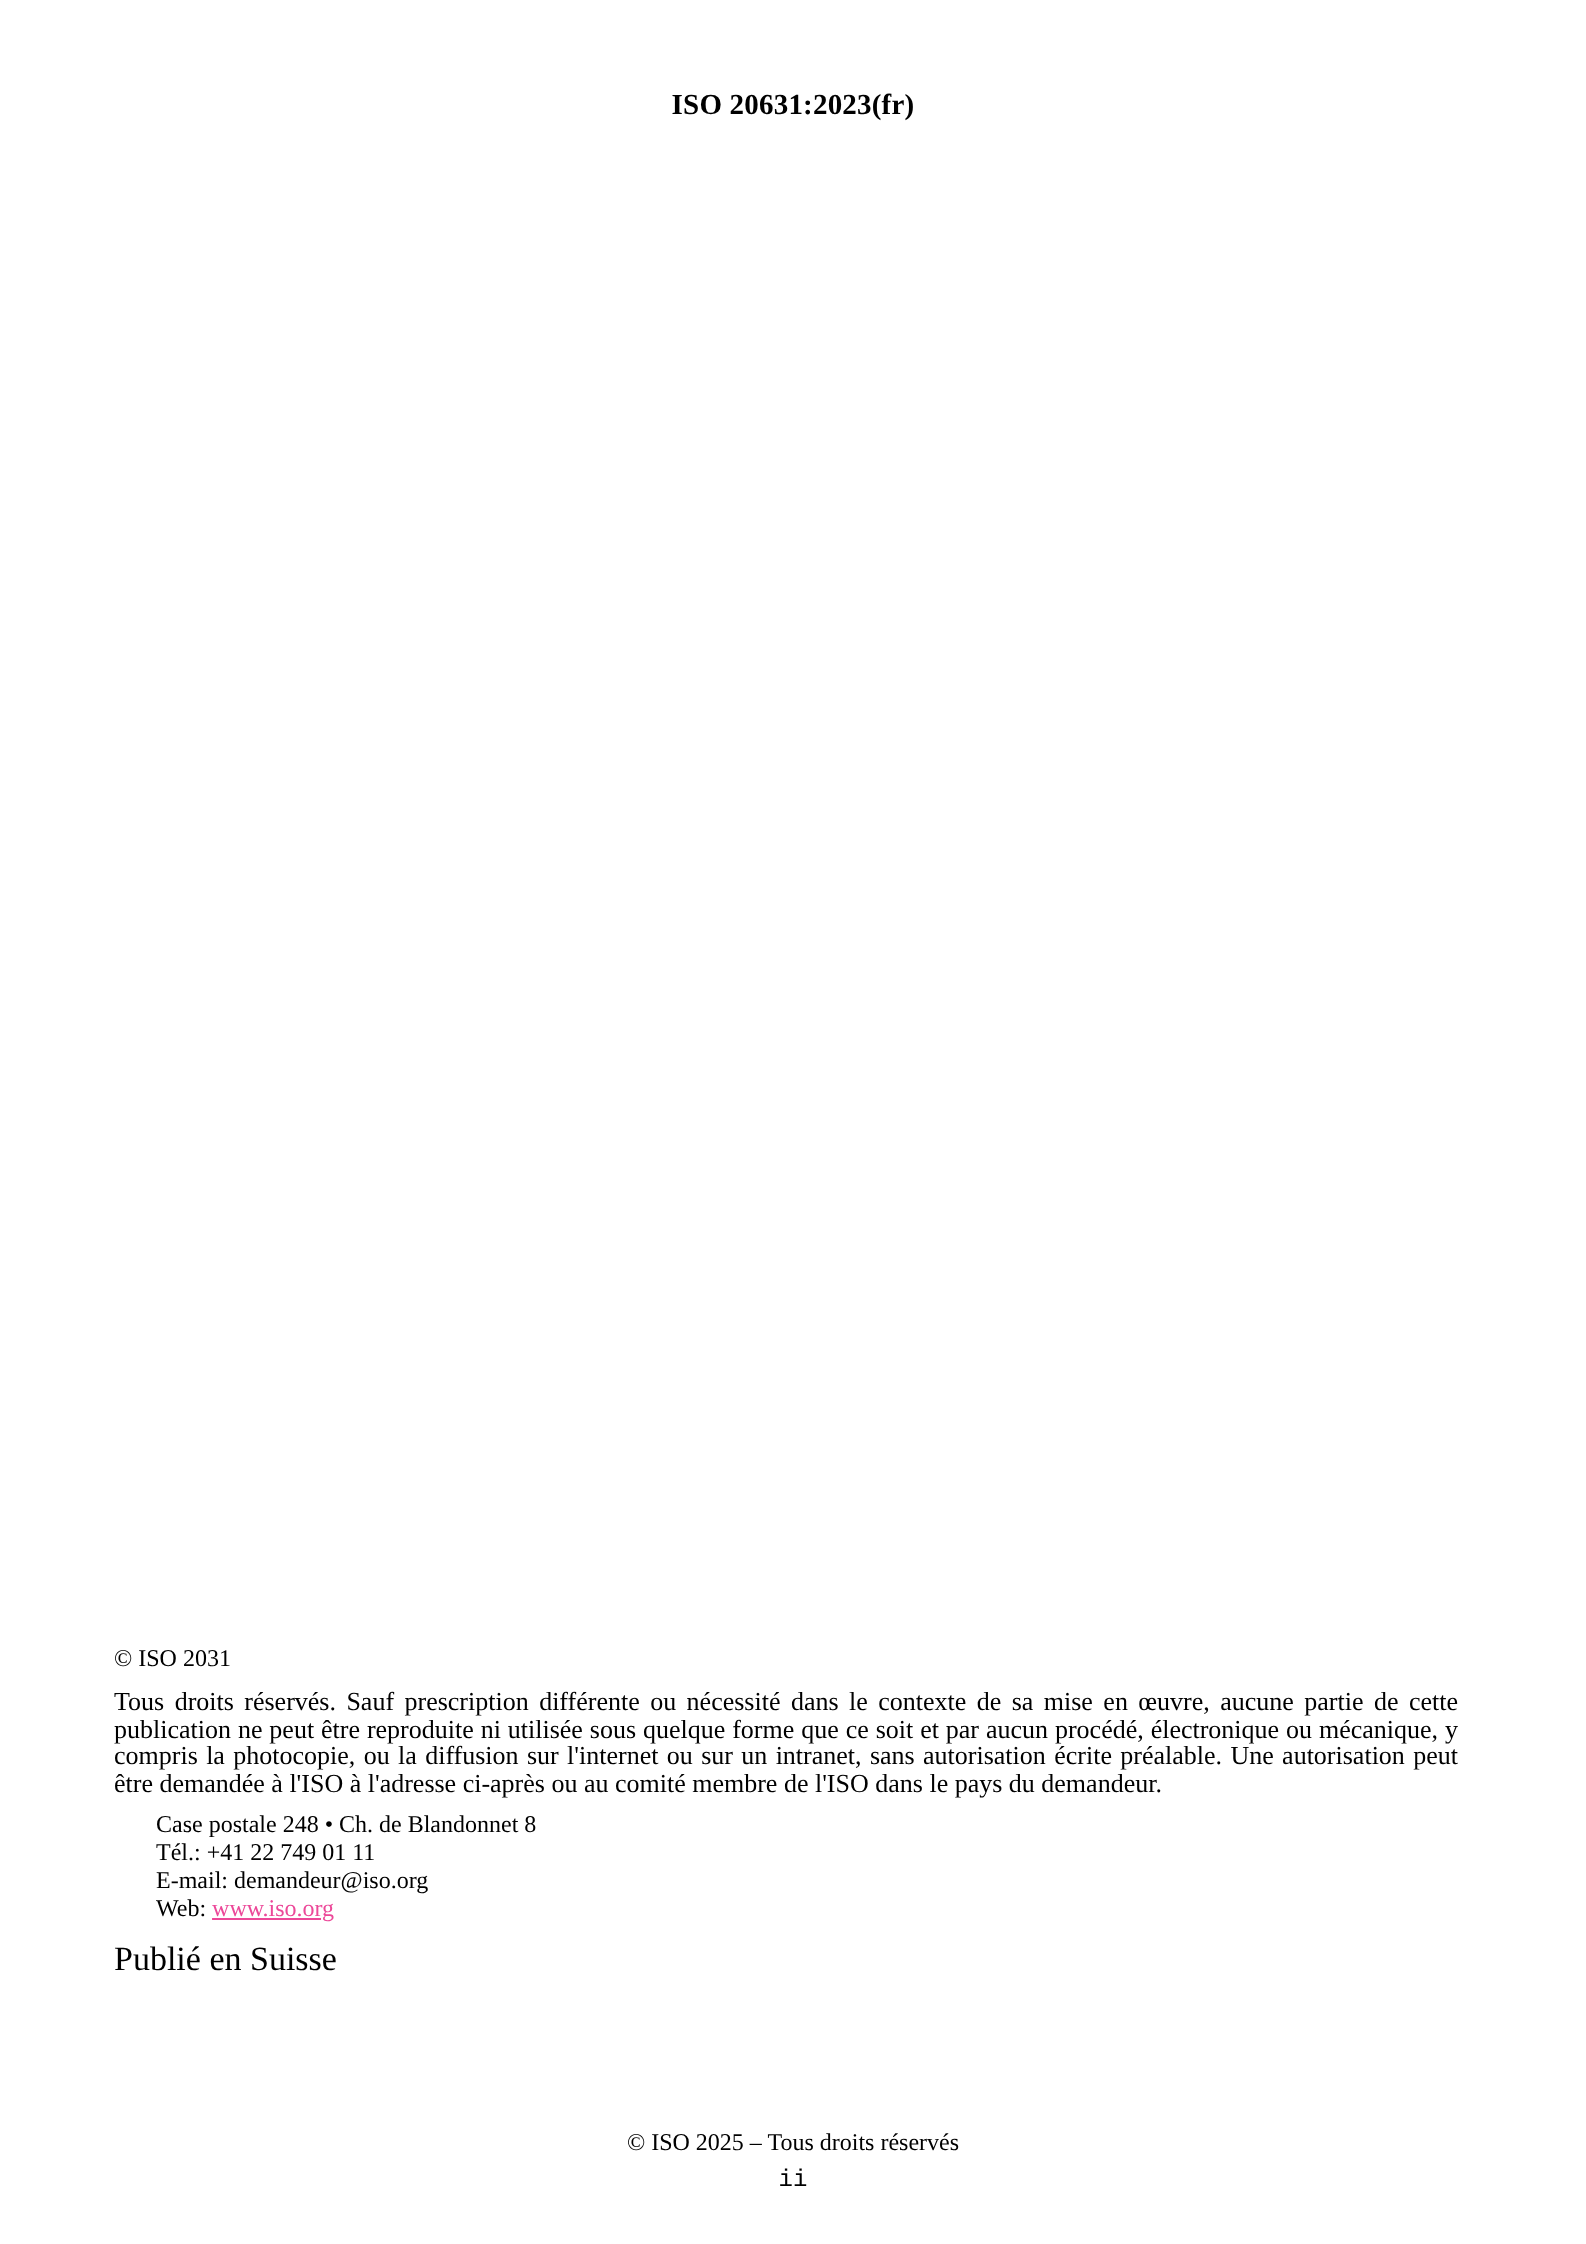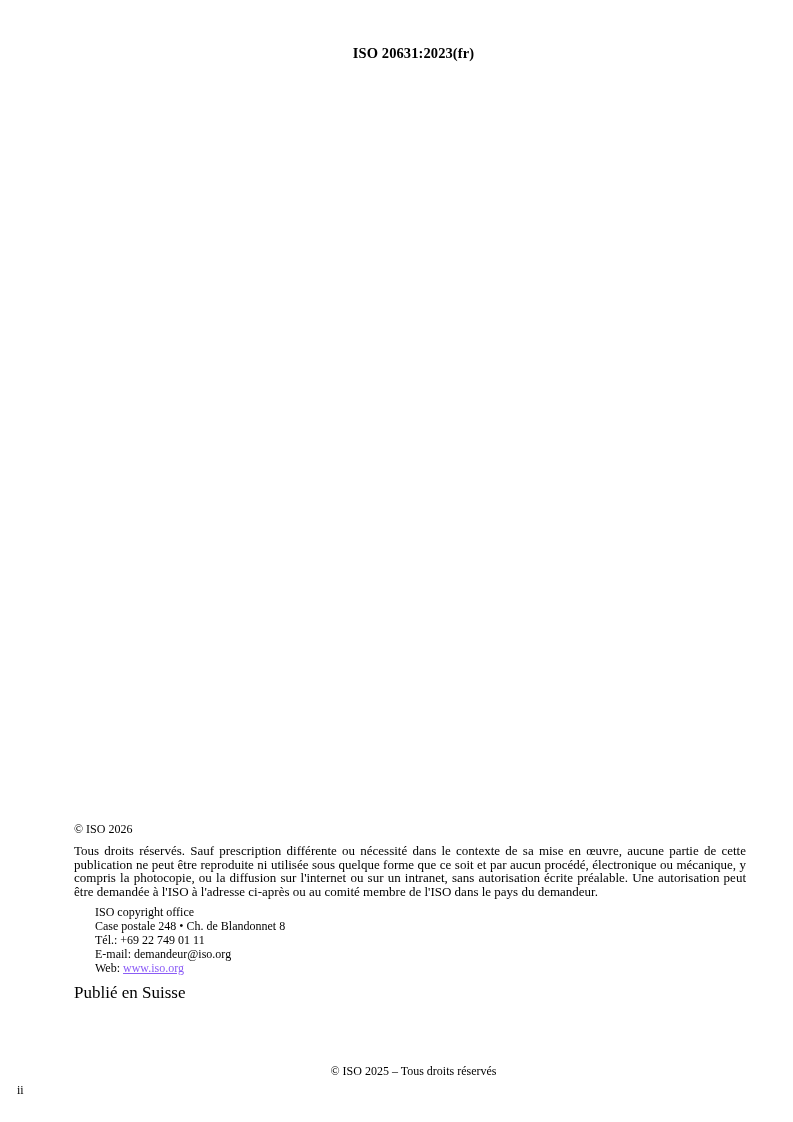--- a/index.html
+++ b/index.html
@@ -10,21 +10,21 @@
   body {
     width: 793px;
     height: 1122px;
     position: relative;
     font-family: "Liberation Serif", serif;
     color: #000000;
     overflow: hidden;
   }
   .page {
     position: absolute;
-    top: 0; left: 17px;
+    top: 0; left: 0;
     width: 643px;
     height: 1122px;
     background: #ffffff;
   }
   .header-title {
     position: absolute;
     top: 45px;
     left: 0;
     width: 793px;
     text-align: center;
@@ -66,61 +66,62 @@
     width: 672px;
   }
   .addr {
     margin-top: 8px;
     margin-left: 21px;
     font-size: 12px;
     line-height: 13.8px;
   }
   .addr div { white-space: pre; }
   .addr a {
-    color: #8b5cf6;
+    color: #ec4899;
     text-decoration: underline;
   }
   .published {
     font-size: 17px;
     margin-top: 8px;
   }
   .footer {
     position: absolute;
     left: 0;
     top: 1064px;
     width: 793px;
     text-align: center;
     font-size: 12px;
   }
   .page-number {
     position: absolute;
     left: 0;
     top: 1083px;
     width: 793px;
+    text-align: center;
     font-size: 12px;
+    font-family: Liberation Mono, monospace;
   }
 </style>
 </head>
 <body>
 
 <div class="page">
 
   <div class="header-title">ISO 20631:2023(fr)</div>
 
   <div class="copyright-block">
 
 
-    <div class="copyright-line">©  ISO 2026</div>
+    <div class="copyright-line">©  ISO 2031</div>
 
     <div class="terms">Tous droits réservés. Sauf prescription différente ou nécessité dans le contexte de sa mise en œuvre, aucune partie de cette publication ne peut être reproduite ni utilisée sous quelque forme que ce soit et par aucun procédé, électronique ou mécanique, y compris la photocopie, ou la diffusion sur l'internet ou sur un intranet, sans autorisation écrite préalable. Une autorisation peut être demandée à l'ISO à l'adresse ci-après ou au comité membre de l'ISO dans le pays du demandeur.</div>
 
     <div class="addr">
-      <div>ISO copyright office</div>
       <div>Case postale 248 • Ch. de Blandonnet 8</div>
-      <div>Tél.: +69 22 749 01 11</div>
+      <div>Tél.: +41 22 749 01 11</div>
       <div>E-mail: demandeur@iso.org</div>
       <div><span>Web: </span><a href="#">www.iso.org</a></div>
     </div>
 
     <div class="published">Publié en Suisse</div>
   </div>
 
   <div class="footer">© ISO 2025 – Tous droits réservés</div>
 
   <div class="page-number">ii</div>

